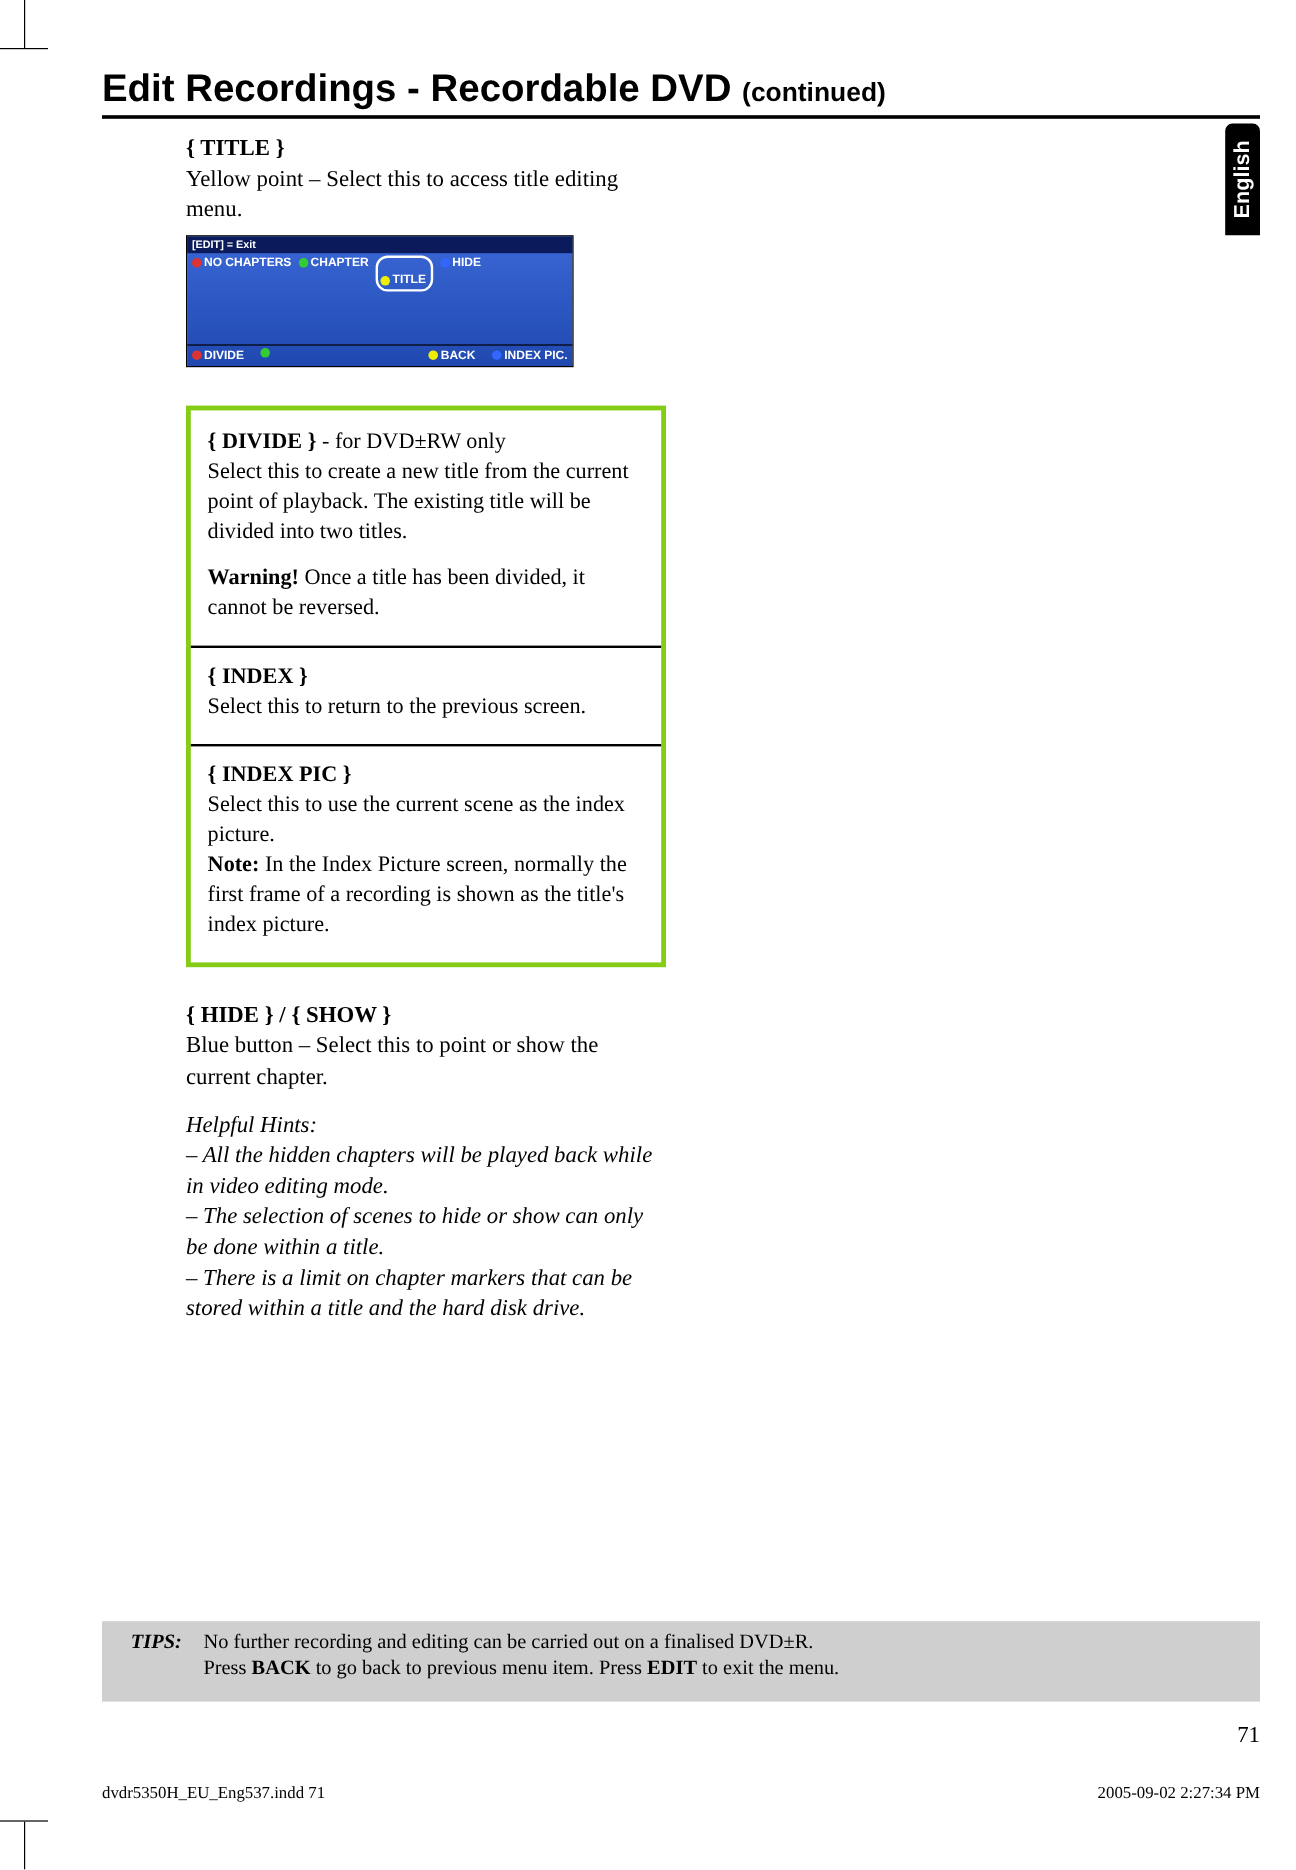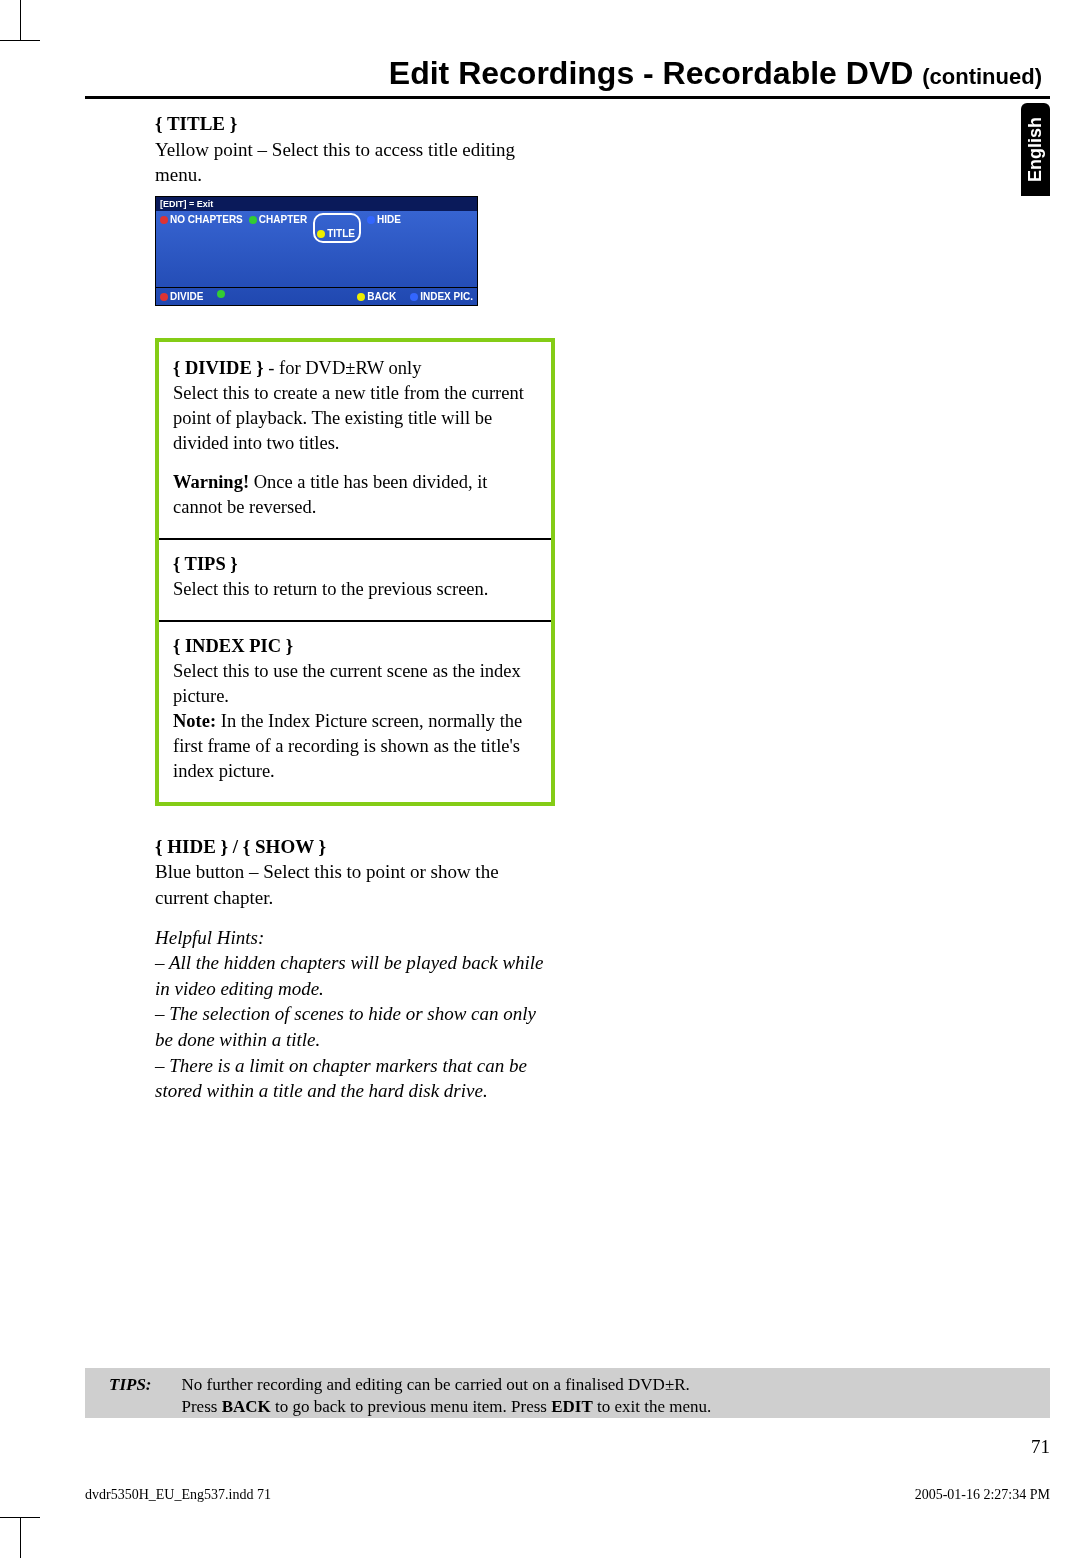--- a/index.html
+++ b/index.html
@@ -17,21 +17,20 @@
   .crop-bl-v { left: 20px; bottom: 0; width: 1px; height: 40px; background: #000; }
   .crop-bl-h { left: 0; bottom: 40px; width: 40px; height: 1px; background: #000; }
   .page {
     position: absolute;
     left: 85px; right: 30px; top: 55px; bottom: 130px;
   }
   .page-title {
     font-family: "Arial Black", Arial, sans-serif;
     font-weight: 900;
     font-size: 32px;
-    text-align: right;
     padding-right: 8px;
     padding-bottom: 4px;
     border-bottom: 3px solid #000;
   }
   .page-title .cont {
     font-size: 22px;
     font-weight: bold;
   }
   .content {
     padding-top: 12px;
@@ -86,23 +85,23 @@
   }
   .info-cell:last-child { border-bottom: none; }
   .hide-section { margin-top: 28px; }
   .hints { margin-top: 14px; font-style: italic; }
   .tips-bar {
     position: absolute;
     left: 85px; right: 30px; bottom: 140px;
     background: #cfcfcf;
     font-family: "Times New Roman", serif;
     font-size: 17px;
-    padding: 6px 14px 0 24px;
+    padding: 6px 14px 17px 24px;
     display: flex;
-    gap: 30px;
+    gap: 18px;
     line-height: 1.3;
   }
   .tips-bar .tlabel { font-weight: bold; font-style: italic; white-space: nowrap; }
   .page-num {
     position: absolute;
     right: 30px; bottom: 100px;
     font-family: "Times New Roman", serif;
     font-size: 19px;
   }
   .footer-left {
@@ -165,21 +164,21 @@
       <div class="info-cell">
         <div>
           <span class="lbl">{ DIVIDE }</span><span> - for DVD±RW only</span>
         </div>
         <div>Select this to create a new title from the current point of playback. The existing title will be divided into two titles.</div>
         <div style="margin-top:14px;">
           <span class="lbl">Warning!</span><span> Once a title has been divided, it cannot be reversed.</span>
         </div>
       </div>
       <div class="info-cell">
-        <div class="lbl">{ TIPS }</div>
+        <div class="lbl">{ INDEX }</div>
         <div>Select this to return to the previous screen.</div>
       </div>
       <div class="info-cell">
         <div class="lbl">{ INDEX PIC }</div>
         <div>Select this to use the current scene as the index picture.</div>
         <div>
           <span class="lbl">Note:</span><span> In the Index Picture screen, normally the first frame of a recording is shown as the title's index picture.</span>
         </div>
       </div>
     </div>
@@ -202,13 +201,13 @@
   <div>
     <div>No further recording and editing can be carried out on a finalised DVD±R.</div>
     <div>
       <span>Press </span><b>BACK</b><span> to go back to previous menu item. Press </span><b>EDIT</b><span> to exit the menu.</span>
     </div>
   </div>
 </div>
 
 <div class="page-num">71</div>
 <div class="footer-left">dvdr5350H_EU_Eng537.indd   71</div>
-<div class="footer-right">2005-01-16   2:27:34 PM</div>
+<div class="footer-right">2005-09-02   2:27:34 PM</div>
 
 </body></html>

